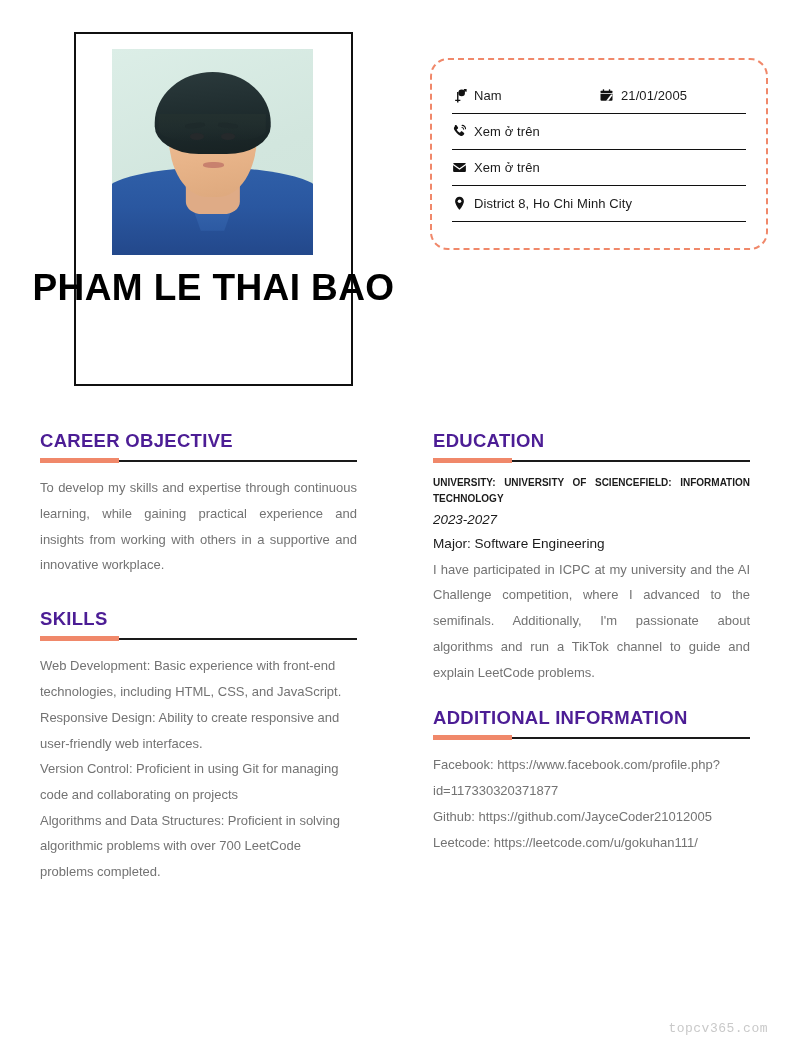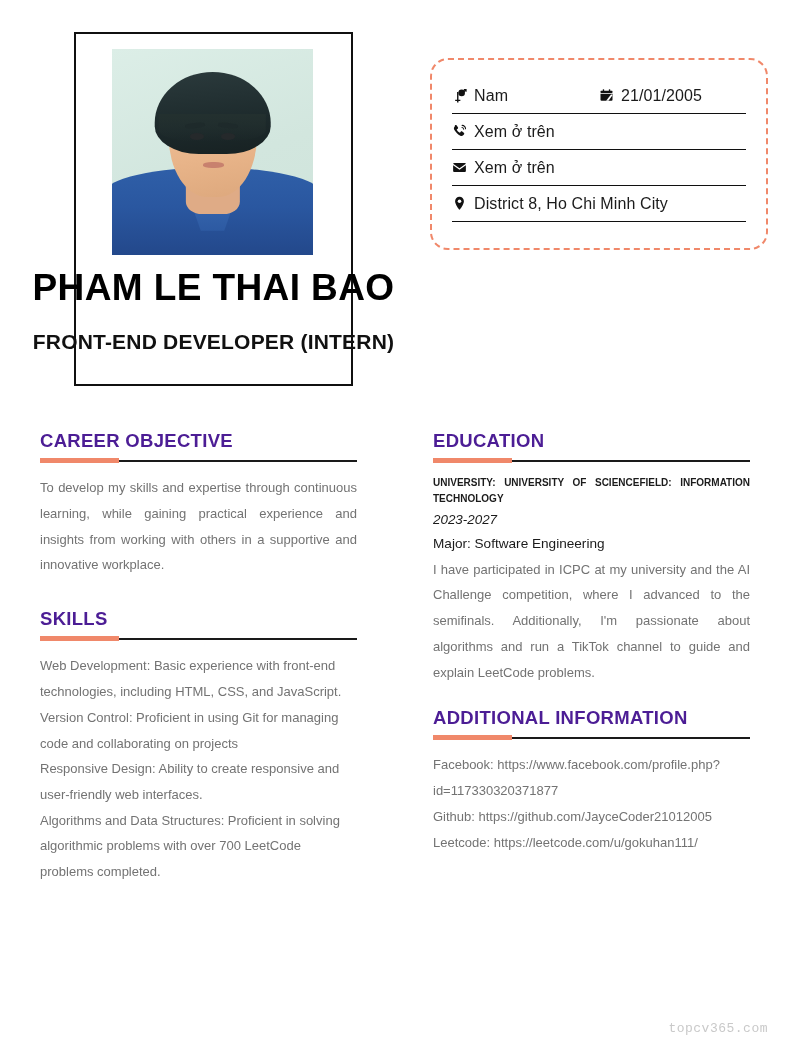--- a/index.html
+++ b/index.html
@@ -88,21 +88,21 @@
   .c-row {
     display:flex; align-items:center;
     height:36px;
     border-bottom:1.6px solid #101010;
   }
   .c-row:last-child { border-bottom:1.6px solid #101010; }
   .c-half { display:flex; align-items:center; width:50%; }
   .c-ico { width:22px; display:flex; align-items:center; justify-content:flex-start;
     flex:0 0 22px; }
   .c-ico svg { display:block; }
-  .c-txt { font-size:16px; color:#1b1b1b; letter-spacing:.1px; }
+  .c-txt { font-size:13px; color:#1b1b1b; letter-spacing:.1px; }
 
   
   .col { position:absolute; top:430px; }
   .col-left  { left:40px;  width:317px; }
   .col-right { left:433px; width:317px; }
 
   .sec { margin-bottom:22px; }
   .sec-title {
     font-size:18.5px; font-weight:700; letter-spacing:.3px;
     color:#4c1d95; text-transform:uppercase; line-height:1.2;
@@ -141,21 +141,20 @@
     <div class="ph-face"></div>
     <div class="ph-hair"></div>
     <div class="ph-brow l"></div>
     <div class="ph-brow r"></div>
     <div class="ph-eye l"></div>
     <div class="ph-eye r"></div>
     <div class="ph-mouth"></div>
   </div>
 
   <div class="name">PHAM LE THAI BAO</div>
-  <div class="role">FRONT-END DEVELOPER (INTERN)</div>
 
   <div class="contact-box">
 
     <div class="c-row">
       <div class="c-half">
         <span class="c-ico">
           <svg width="15" height="15" viewBox="0 0 16 16" fill="#111">
             <circle cx="10.3" cy="5.2" r="3.5"></circle>
             <path d="M5.4 4.2h1.5v8.3h2.0v1.4h-2.0v1.6H5.4v-1.6H3.4v-1.4h2.0z"></path>
             <path d="M12.6 1.0h3.0v3.0h-1.3V3.2l-1.5 1.5-0.9-0.9 1.5-1.5h-0.8z"></path>
@@ -228,22 +227,22 @@
     <div class="body-txt just">To develop my skills and expertise through continuous learning, while gaining practical experience and insights from working with others in a supportive and innovative workplace.</div>
   </div>
 
   <div class="sec" style="margin-top:30px;">
     <div class="sec-title">SKILLS</div>
     <div class="rule">
       <span class="dark"></span>
         <span class="accent"></span>
     </div>
     <div class="body-txt">Web Development: Basic experience with front-end technologies, including HTML, CSS, and JavaScript.</div>
+    <div class="body-txt">Responsive Design: Ability to create responsive and user-friendly web interfaces.</div>
     <div class="body-txt">Version Control: Proficient in using Git for managing code and collaborating on projects</div>
-    <div class="body-txt">Responsive Design: Ability to create responsive and user-friendly web interfaces.</div>
     <div class="body-txt">Algorithms and Data Structures: Proficient in solving algorithmic problems with over 700 LeetCode problems completed.</div>
   </div>
 
 </div>
 
 <div class="col col-right">
 
   <div class="sec">
     <div class="sec-title">EDUCATION</div>
     <div class="rule">

